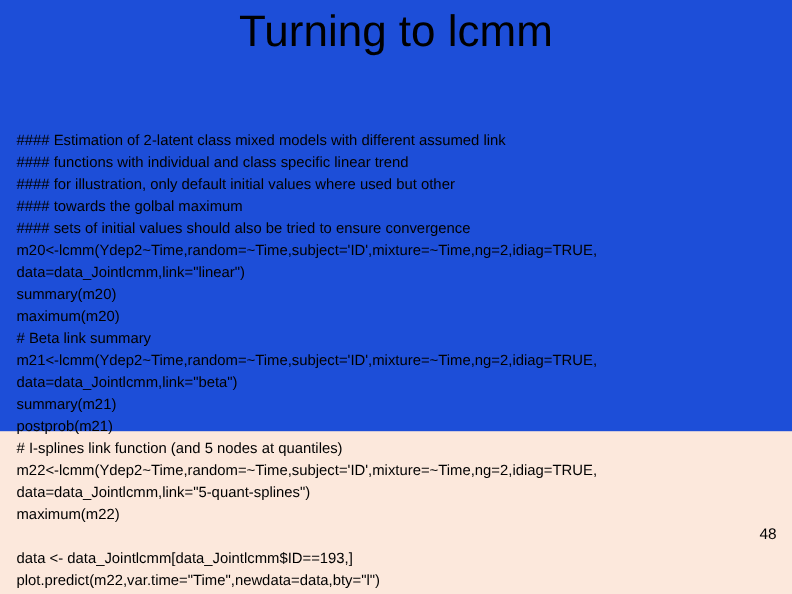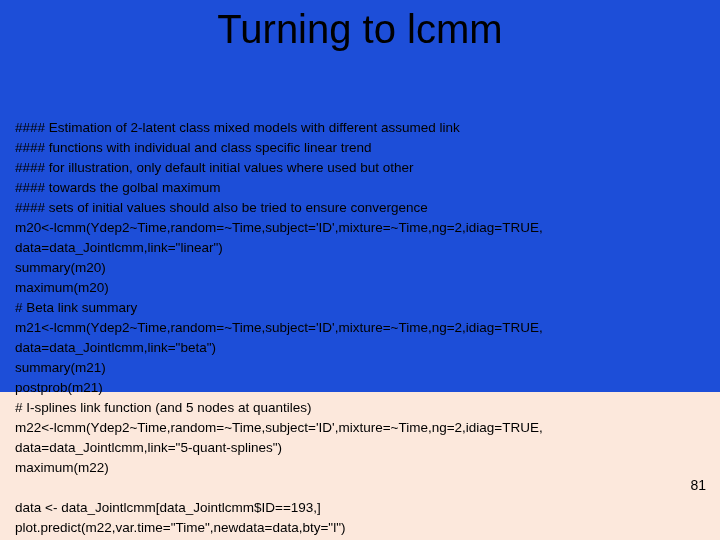--- a/index.html
+++ b/index.html
@@ -88,15 +88,15 @@
     <div class="code-line">postprob(m21)</div>
     <div class="code-line"># I-splines link function (and 5 nodes at quantiles)</div>
     <div class="code-line">m22&lt;-lcmm(Ydep2~Time,random=~Time,subject='ID',mixture=~Time,ng=2,idiag=TRUE,</div>
     <div class="code-line">data=data_Jointlcmm,link="5-quant-splines")</div>
     <div class="code-line">maximum(m22)</div>
     <div class="code-line blank"></div>
     <div class="code-line">data &lt;- data_Jointlcmm[data_Jointlcmm$ID==193,]</div>
     <div class="code-line">plot.predict(m22,var.time="Time",newdata=data,bty="l")</div>
   </div>
 
-  <div class="page-number">81</div>
+  <div class="page-number">48</div>
 
 </div>
 
 </body></html>

